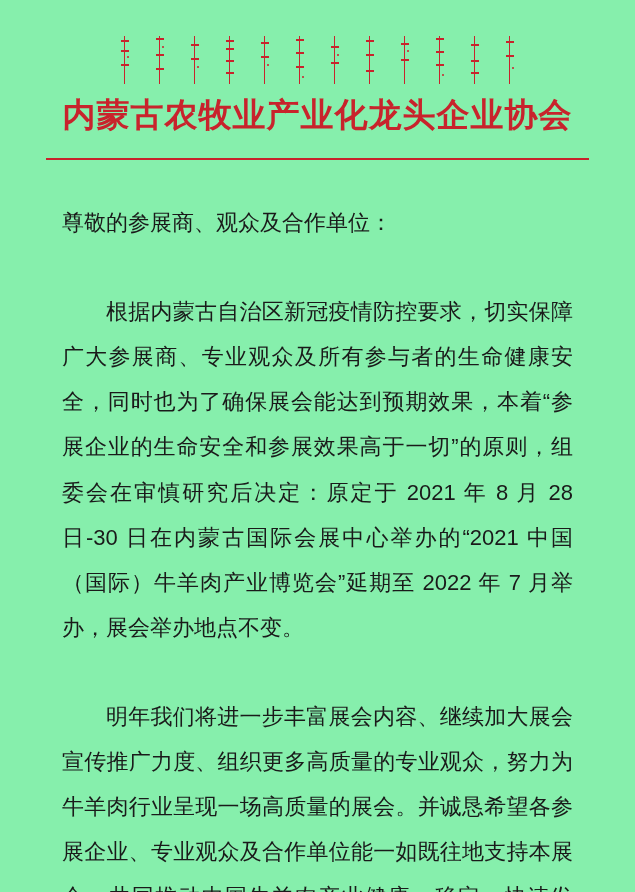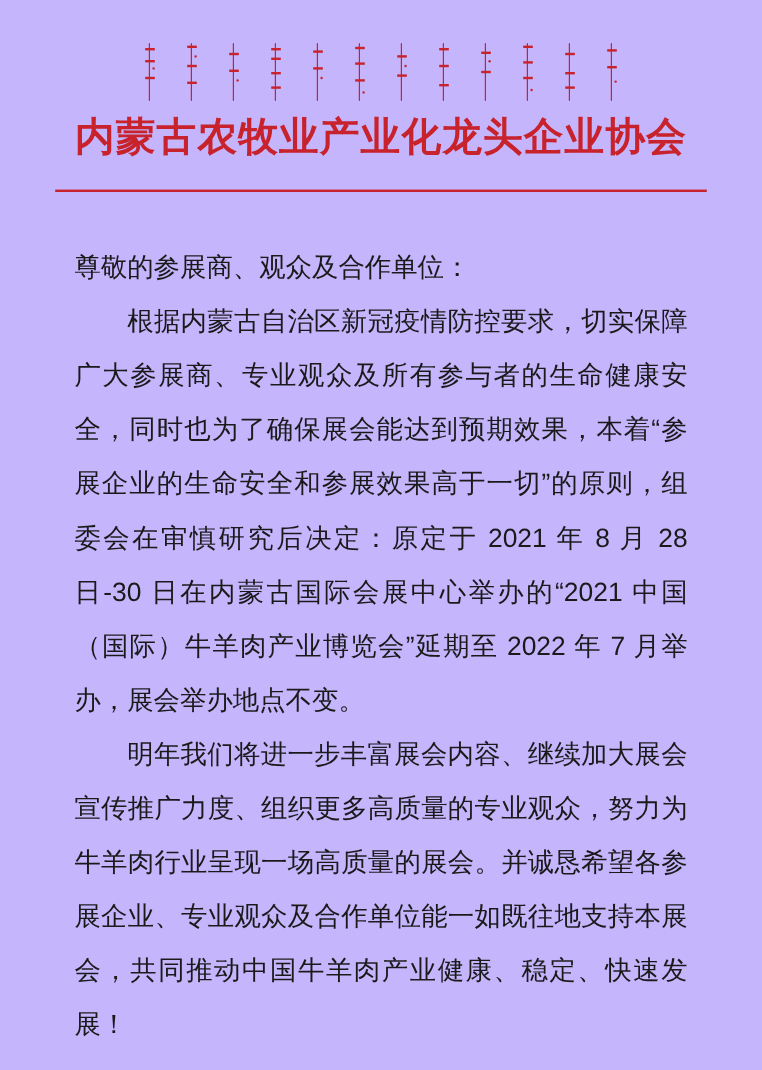--- a/index.html
+++ b/index.html
@@ -10,21 +10,21 @@
     width: 635px;
     height: 892px;
     background: #ffffff;
     font-family: "Liberation Serif", "DejaVu Serif", serif;
     overflow: hidden;
   }
   .page {
     position: relative;
     width: 635px;
     height: 892px;
-    background: #c4b5fd;
+    background: #86efac;
     box-sizing: border-box;
   }
   
   .letterhead {
     padding-top: 34px;
     text-align: center;
   }
   .mongolian-row {
     display: flex;
     justify-content: center;
@@ -95,20 +95,21 @@
     color: #1a1a1a;
     line-height: 2.05;
     text-align: justify;
     text-justify: inter-ideograph;
   }
   .body-text p {
     margin: 0;
   }
   .body-text p.indent {
     text-indent: 2em;
+    margin-top: 44px;
   }
 </style>
 </head>
 <body>
 
 <div class="page">
 
   <div class="letterhead">
 
     <div class="mongolian-row">

